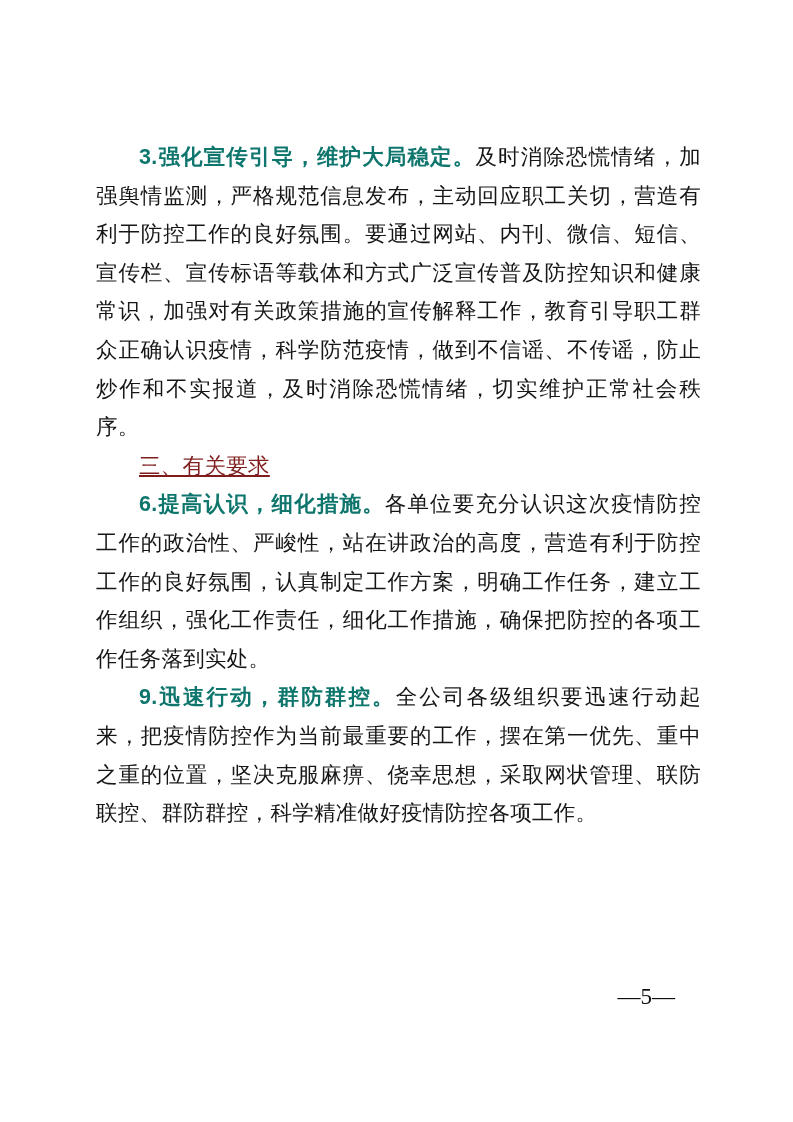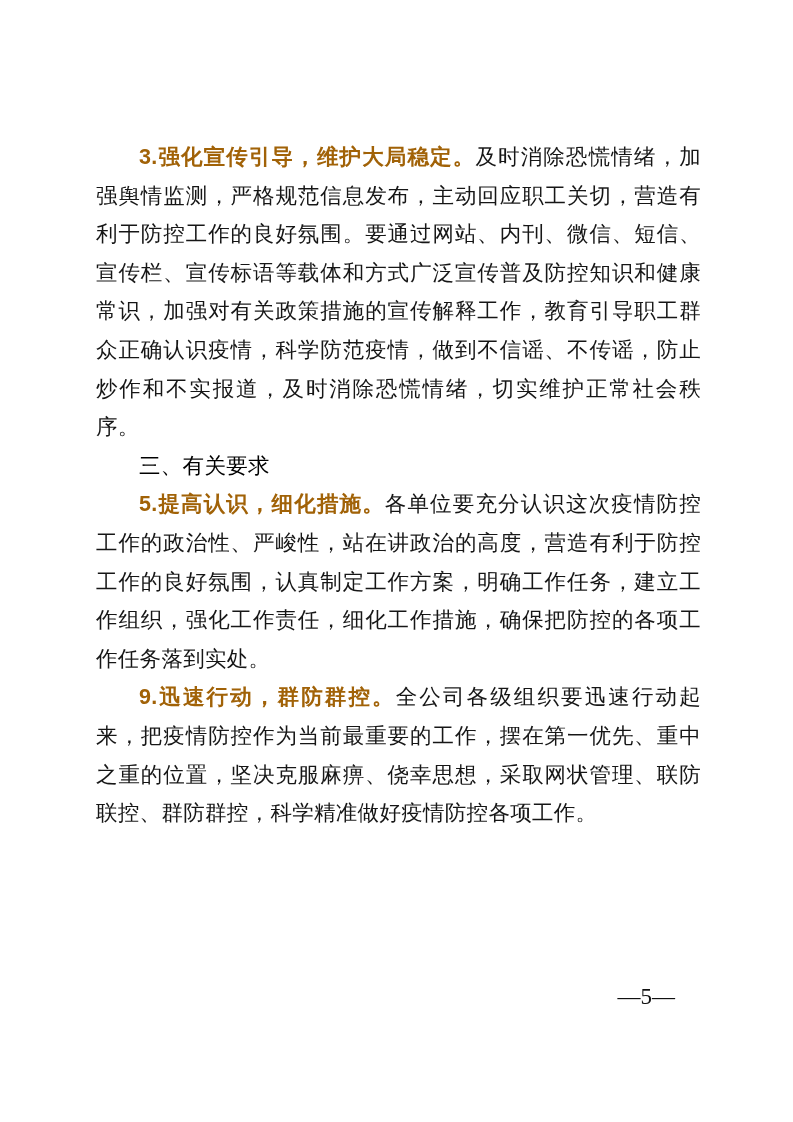--- a/index.html
+++ b/index.html
@@ -31,30 +31,31 @@
     line-height: 38.6px;
     text-align: justify;
     text-justify: inter-ideograph;
     text-indent: 2em;
     color: #161616;
     letter-spacing: 0.3px;
   }
 
   .para .lead {
     font-weight: bold;
-    color: #a16207;
+    color: #0f766e;
   }
 
   .section-heading {
     font-size: 21.5px;
     line-height: 38.6px;
     text-indent: 2em;
     font-weight: normal;
-    color: #000000;
+    color: #7f1d1d;
     letter-spacing: 0.3px;
+    text-decoration: underline;
   }
 
   .page-number {
     position: absolute;
     top: 985px;
     right: 118px;
     font-family: "Liberation Serif", serif;
     font-size: 23px;
     line-height: 23px;
     color: #111111;
@@ -65,21 +66,21 @@
 <body>
 
 <div class="page">
 
   <div class="content">
 
     <p class="para"><span class="lead">3.强化宣传引导，维护大局稳定。</span><span>及时消除恐慌情绪，加强舆情监测，严格规范信息发布，主动回应职工关切，营造有利于防控工作的良好氛围。要通过网站、内刊、微信、短信、宣传栏、宣传标语等载体和方式广泛宣传普及防控知识和健康常识，加强对有关政策措施的宣传解释工作，教育引导职工群众正确认识疫情，科学防范疫情，做到不信谣、不传谣，防止炒作和不实报道，及时消除恐慌情绪，切实维护正常社会秩序。</span></p>
 
     <p class="section-heading">三、有关要求</p>
 
-    <p class="para"><span class="lead">5.提高认识，细化措施。</span><span>各单位要充分认识这次疫情防控工作的政治性、严峻性，站在讲政治的高度，营造有利于防控工作的良好氛围，认真制定工作方案，明确工作任务，建立工作组织，强化工作责任，细化工作措施，确保把防控的各项工作任务落到实处。</span></p>
+    <p class="para"><span class="lead">6.提高认识，细化措施。</span><span>各单位要充分认识这次疫情防控工作的政治性、严峻性，站在讲政治的高度，营造有利于防控工作的良好氛围，认真制定工作方案，明确工作任务，建立工作组织，强化工作责任，细化工作措施，确保把防控的各项工作任务落到实处。</span></p>
 
     <p class="para"><span class="lead">9.迅速行动，群防群控。</span><span>全公司各级组织要迅速行动起来，把疫情防控作为当前最重要的工作，摆在第一优先、重中之重的位置，坚决克服麻痹、侥幸思想，采取网状管理、联防联控、群防群控，科学精准做好疫情防控各项工作。</span></p>
 
 
   </div>
 
   <div class="page-number">—5—</div>
 
 </div>
 

